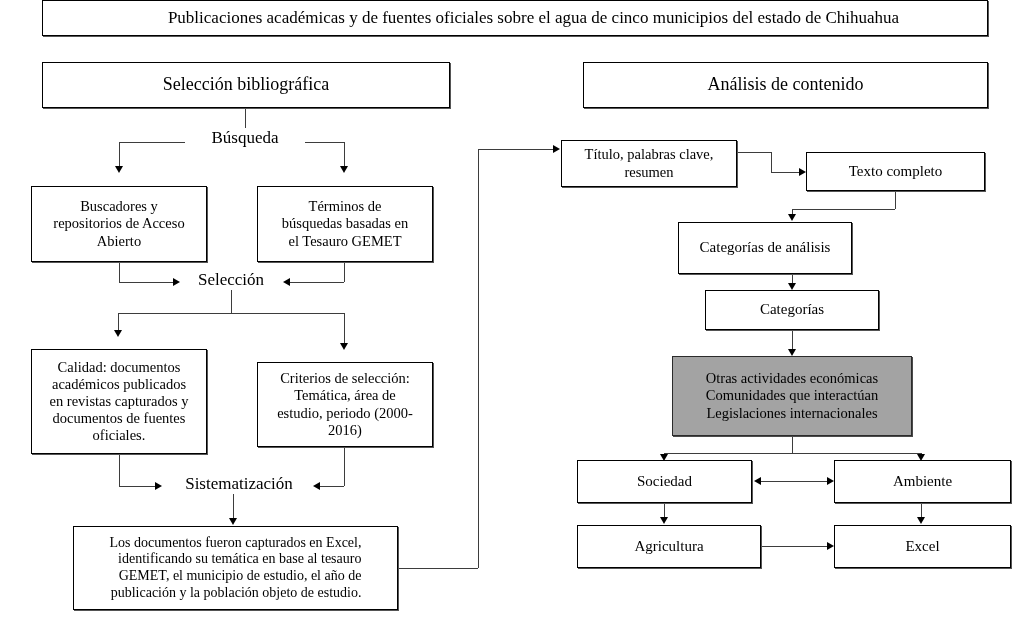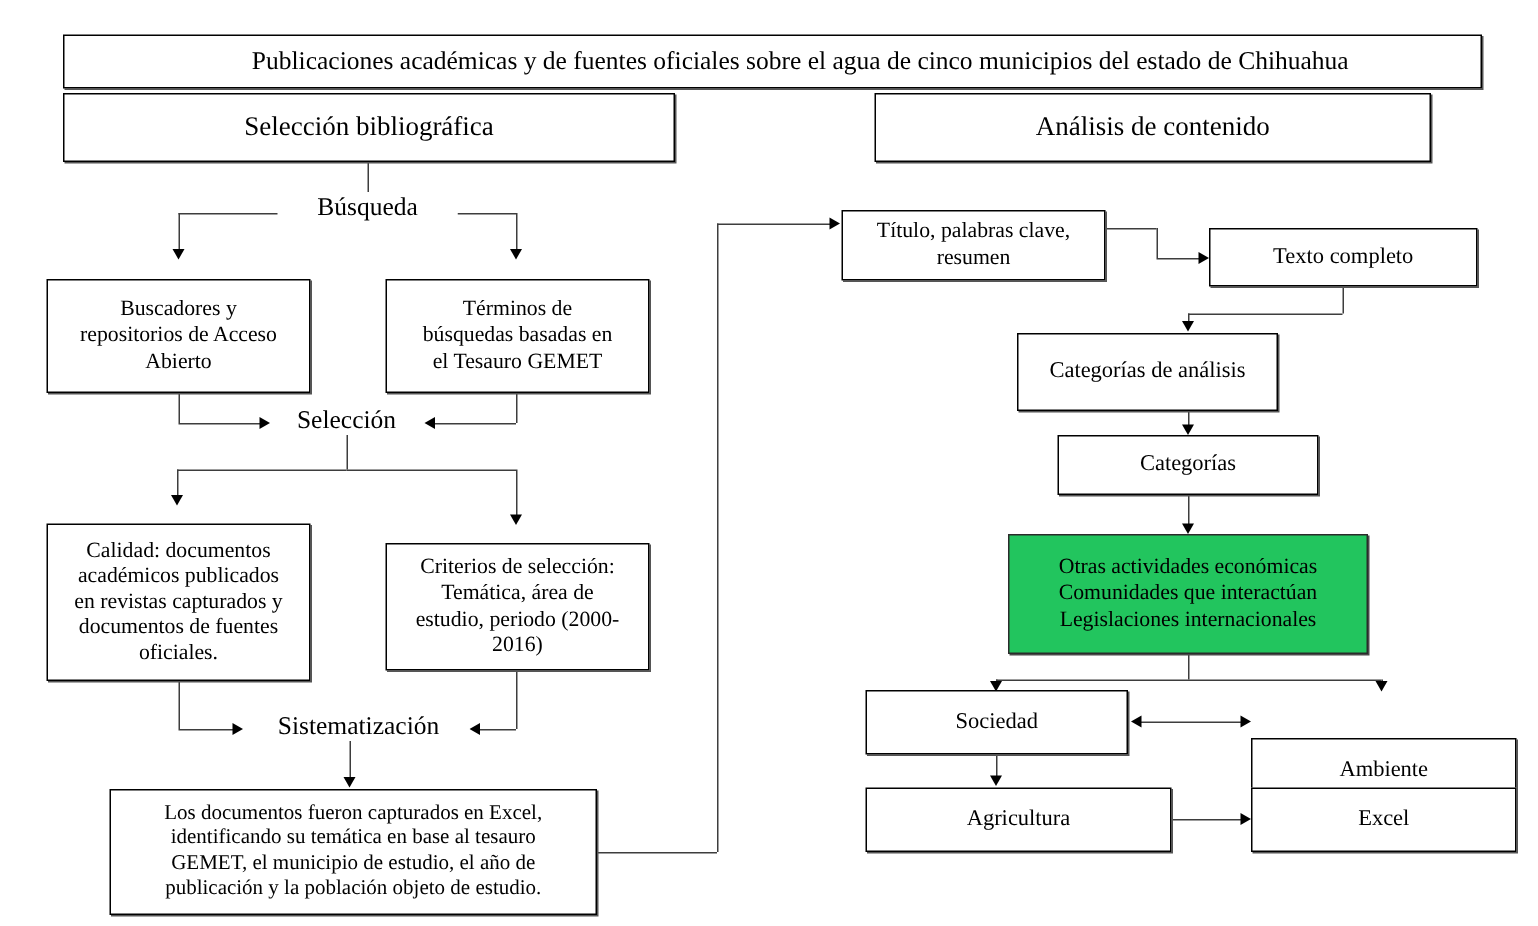--- a/index.html
+++ b/index.html
@@ -38,21 +38,21 @@
     padding: 0 5px;
     white-space: pre-line;
   }
 
   .title-bar { font-size: 17px; }
   .phase-head { font-size: 18px; }
   .body-box   { font-size: 14.5px; margin-top: 12px; }
   .wide-box   { font-size: 14px; }
   .leaf-box   { font-size: 15px; }
   .gray-box {
-    background: #22c55e;
+    background: #a3a3a3;
     border: 1px solid #2b2b2b;
     font-size: 14.5px;
     box-shadow: 1px 1px 0 0 #4a4a4a;
   }
 
   
   .stage-label {
     position: absolute;
     font-size: 17px;
     text-align: center;
@@ -90,29 +90,29 @@
     border-top: 4px solid transparent;
     border-bottom: 4px solid transparent;
     border-right: 7px solid #000000;
   }
 </style>
 </head>
 <body>
 
 <div id="page">
 
-  <div class="node title-bar" style="left:42px; top:23px; width:946px; height:36px;padding-left:37px;">
+  <div class="node title-bar" style="left:42px; top:0; width:946px; height:36px;padding-left:37px;">
     <span class="txt">Publicaciones académicas y de fuentes oficiales sobre el agua de cinco municipios del estado de Chihuahua</span>
   </div>
 
   <div class="node phase-head" style="left:42px; top:62px; width:408px; height:46px;">
     <span class="txt">Selección bibliográfica</span>
   </div>
 
-  <div class="node phase-head" style="left:583px; top:62px; width:371px; height:46px;">
+  <div class="node phase-head" style="left:583px; top:62px; width:405px; height:46px;">
     <span class="txt">Análisis de contenido</span>
   </div>
 
   <div class="ln v" style="left:245px; top:108px; height:22px;"></div>
 
   <div class="stage-label" style="left:185px; top:128px; width:120px;">
     <span>Búsqueda</span>
   </div>
 
   <div class="ln h" style="left:119px; top:142px; width:67px;"></div>
@@ -179,21 +179,21 @@
   <div class="ln h" style="left:318px; top:486px; width:26px;"></div>
   <div class="arw left" style="left:313px; top:482px;"></div>
 
   <div class="stage-label" style="left:165px; top:474px; width:148px;">
     <span>Sistematización</span>
   </div>
 
   <div class="ln v" style="left:233px; top:494px; height:27px;"></div>
   <div class="arw down" style="left:229px; top:518px;"></div>
 
-  <div class="node wide-box" style="left:73px; top:526px; width:325px; height:84px;">
+  <div class="node wide-box" style="left:73px; top:526px; width:325px; height:84px;text-align:right;">
     <span class="txt">Los documentos fueron capturados en Excel,
 identificando su temática en base al tesauro
 GEMET, el municipio de estudio, el año de
 publicación y la población objeto de estudio.</span>
   </div>
 
   <div class="ln h" style="left:398px; top:568px; width:80px;"></div>
   <div class="ln v" style="left:478px; top:149px; height:419px;"></div>
   <div class="ln h" style="left:478px; top:149px; width:76px;"></div>
   <div class="arw right" style="left:553px; top:145px;"></div>
@@ -241,35 +241,35 @@
   <div class="ln h" style="left:664px; top:453px; width:257px;"></div>
   <div class="ln v" style="left:664px; top:453px; height:4px;"></div>
   <div class="arw down" style="left:660px; top:454px;"></div>
   <div class="ln v" style="left:921px; top:453px; height:4px;"></div>
   <div class="arw down" style="left:917px; top:454px;"></div>
 
   <div class="node leaf-box" style="left:577px; top:460px; width:175px; height:43px;">
     <span class="txt">Sociedad</span>
   </div>
 
-  <div class="node leaf-box" style="left:834px; top:460px; width:177px; height:43px;margin-top:32px;">
+  <div class="node leaf-box" style="left:834px; top:460px; width:177px; height:43px;">
     <span class="txt">Ambiente</span>
   </div>
 
   <div class="ln h" style="left:758px; top:481px; width:70px;"></div>
   <div class="arw left" style="left:754px; top:477px;"></div>
   <div class="arw right" style="left:827px; top:477px;"></div>
 
   <div class="ln v" style="left:664px; top:503px; height:15px;"></div>
   <div class="arw down" style="left:660px; top:517px;"></div>
 
   <div class="ln v" style="left:921px; top:503px; height:15px;"></div>
   <div class="arw down" style="left:917px; top:517px;"></div>
 
-  <div class="node leaf-box" style="left:577px; top:525px; width:204px; height:43px;">
+  <div class="node leaf-box" style="left:577px; top:525px; width:184px; height:43px;">
     <span class="txt">Agricultura</span>
   </div>
 
   <div class="node leaf-box" style="left:834px; top:525px; width:177px; height:43px;">
     <span class="txt">Excel</span>
   </div>
 
   <div class="ln h" style="left:758px; top:546px; width:70px;"></div>
   <div class="arw left" style="left:754px; top:542px;"></div>
   <div class="arw right" style="left:827px; top:542px;"></div>

